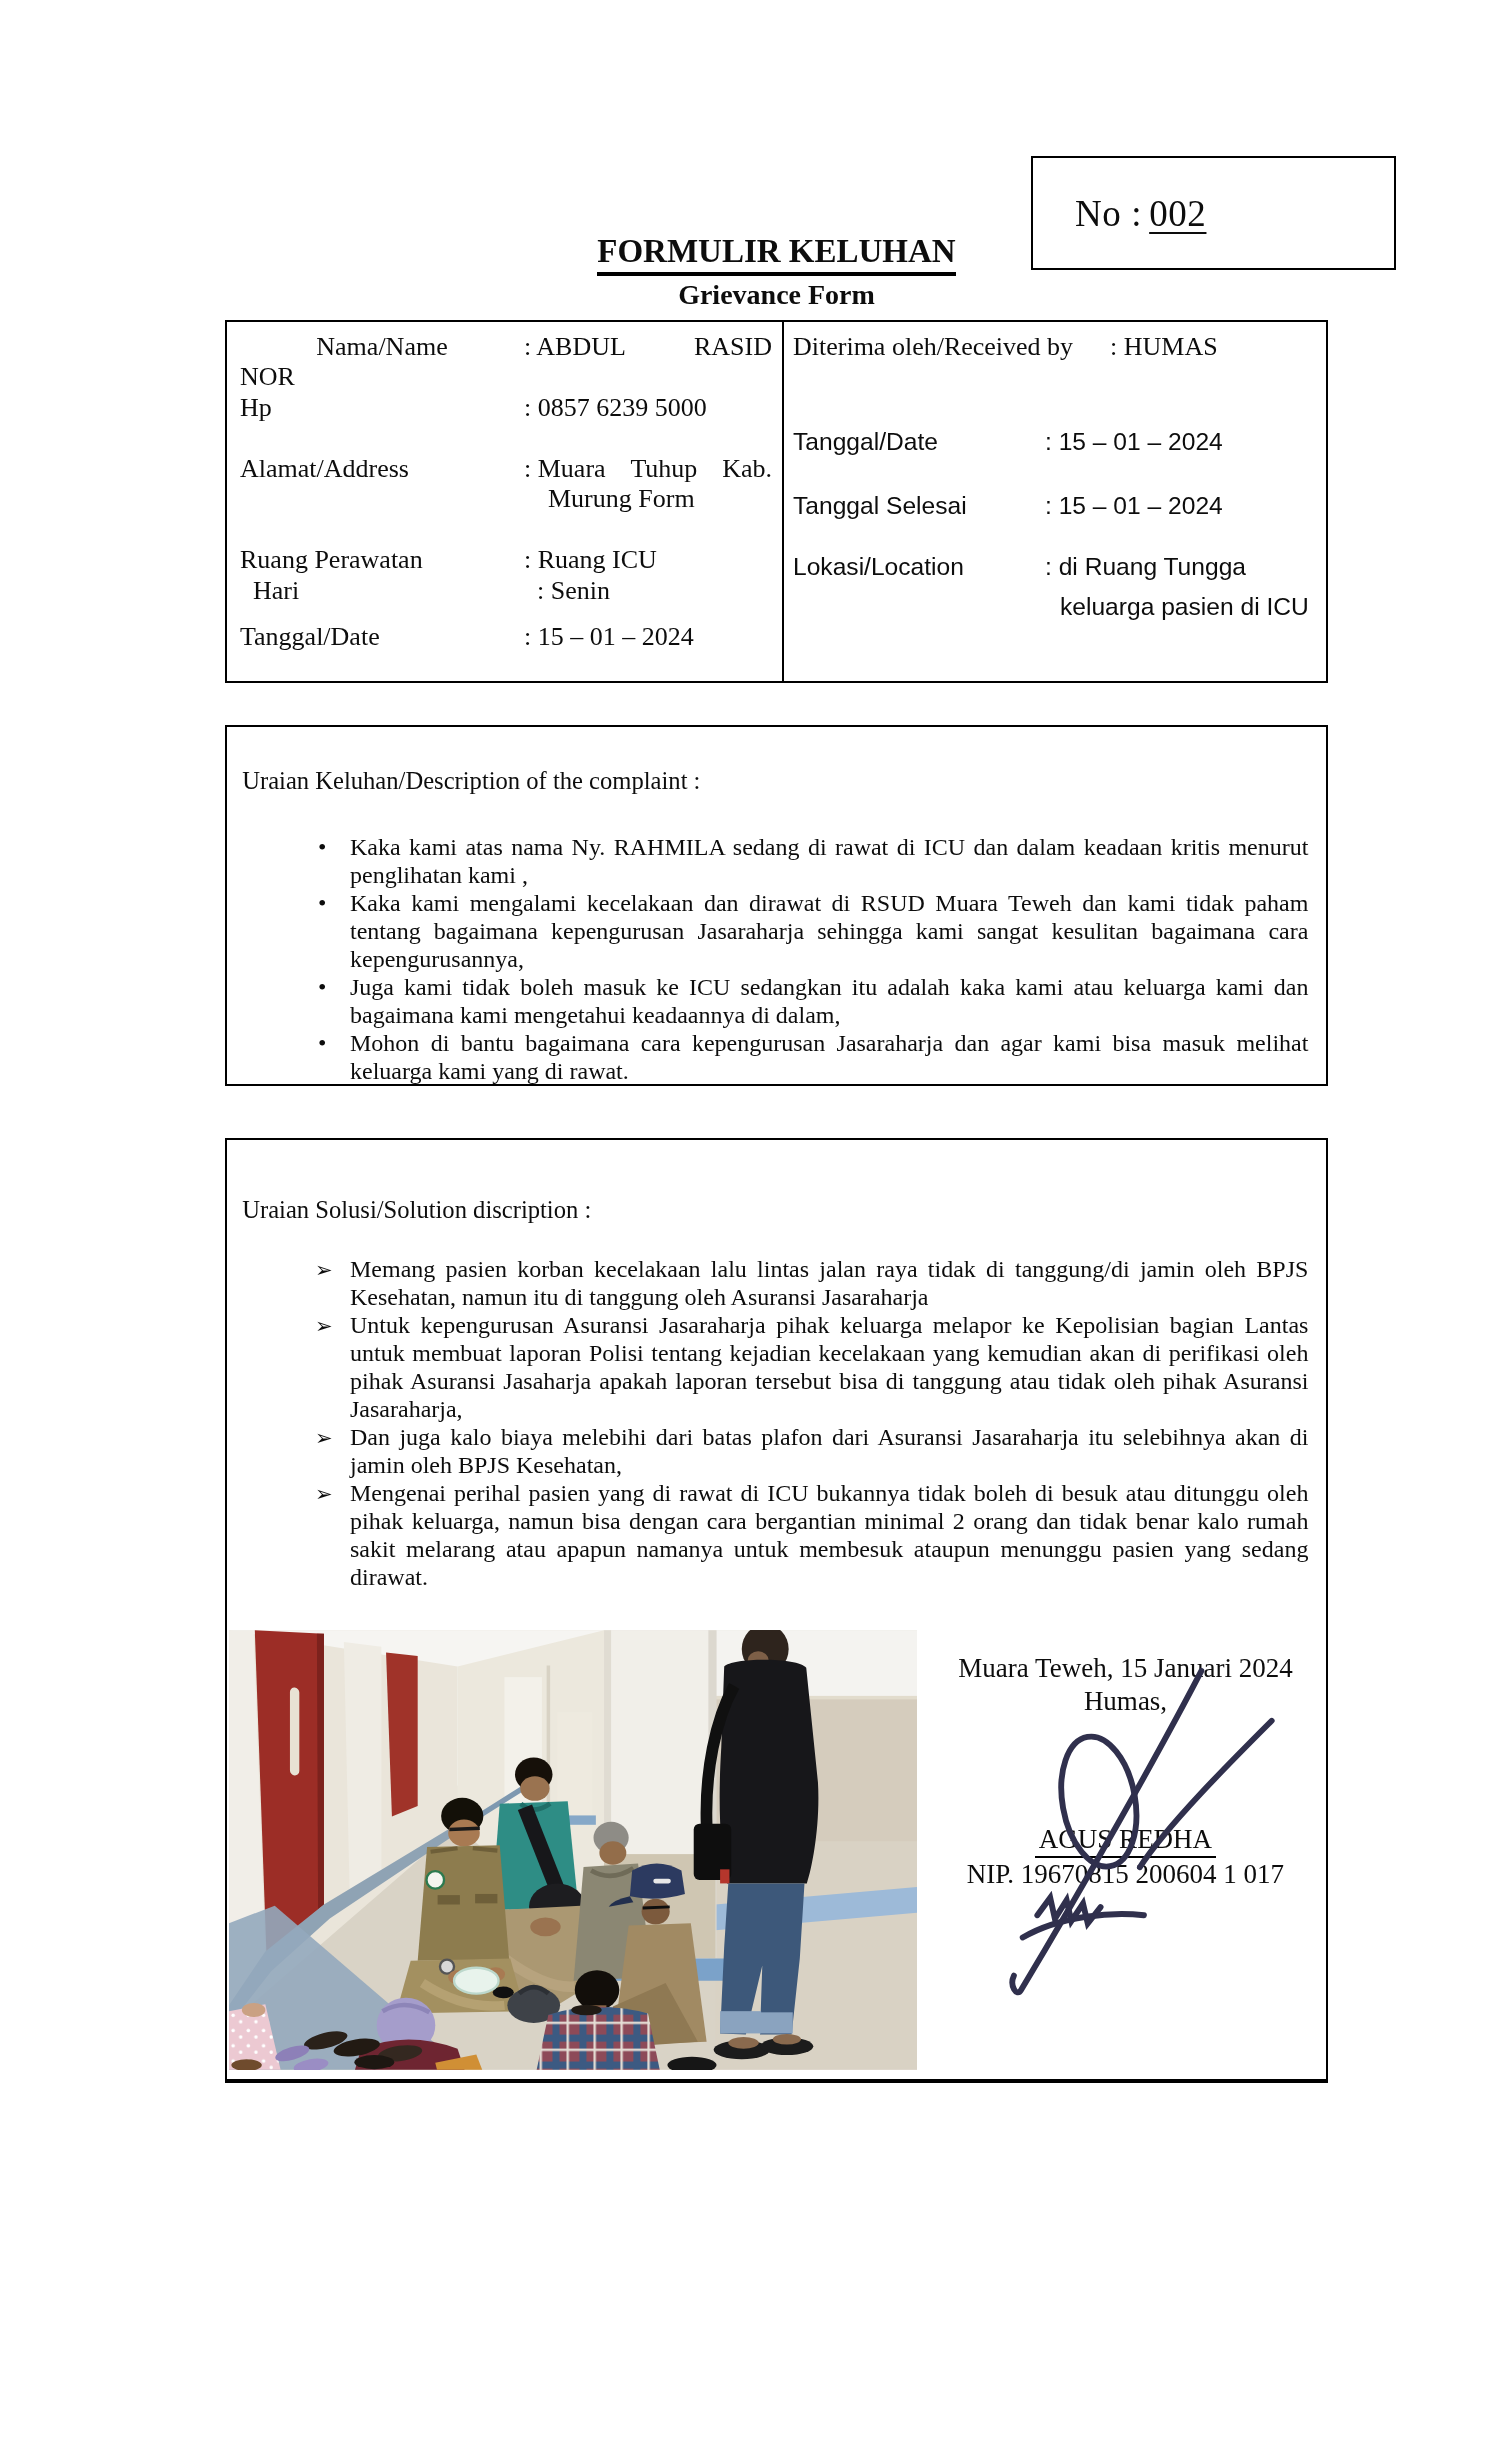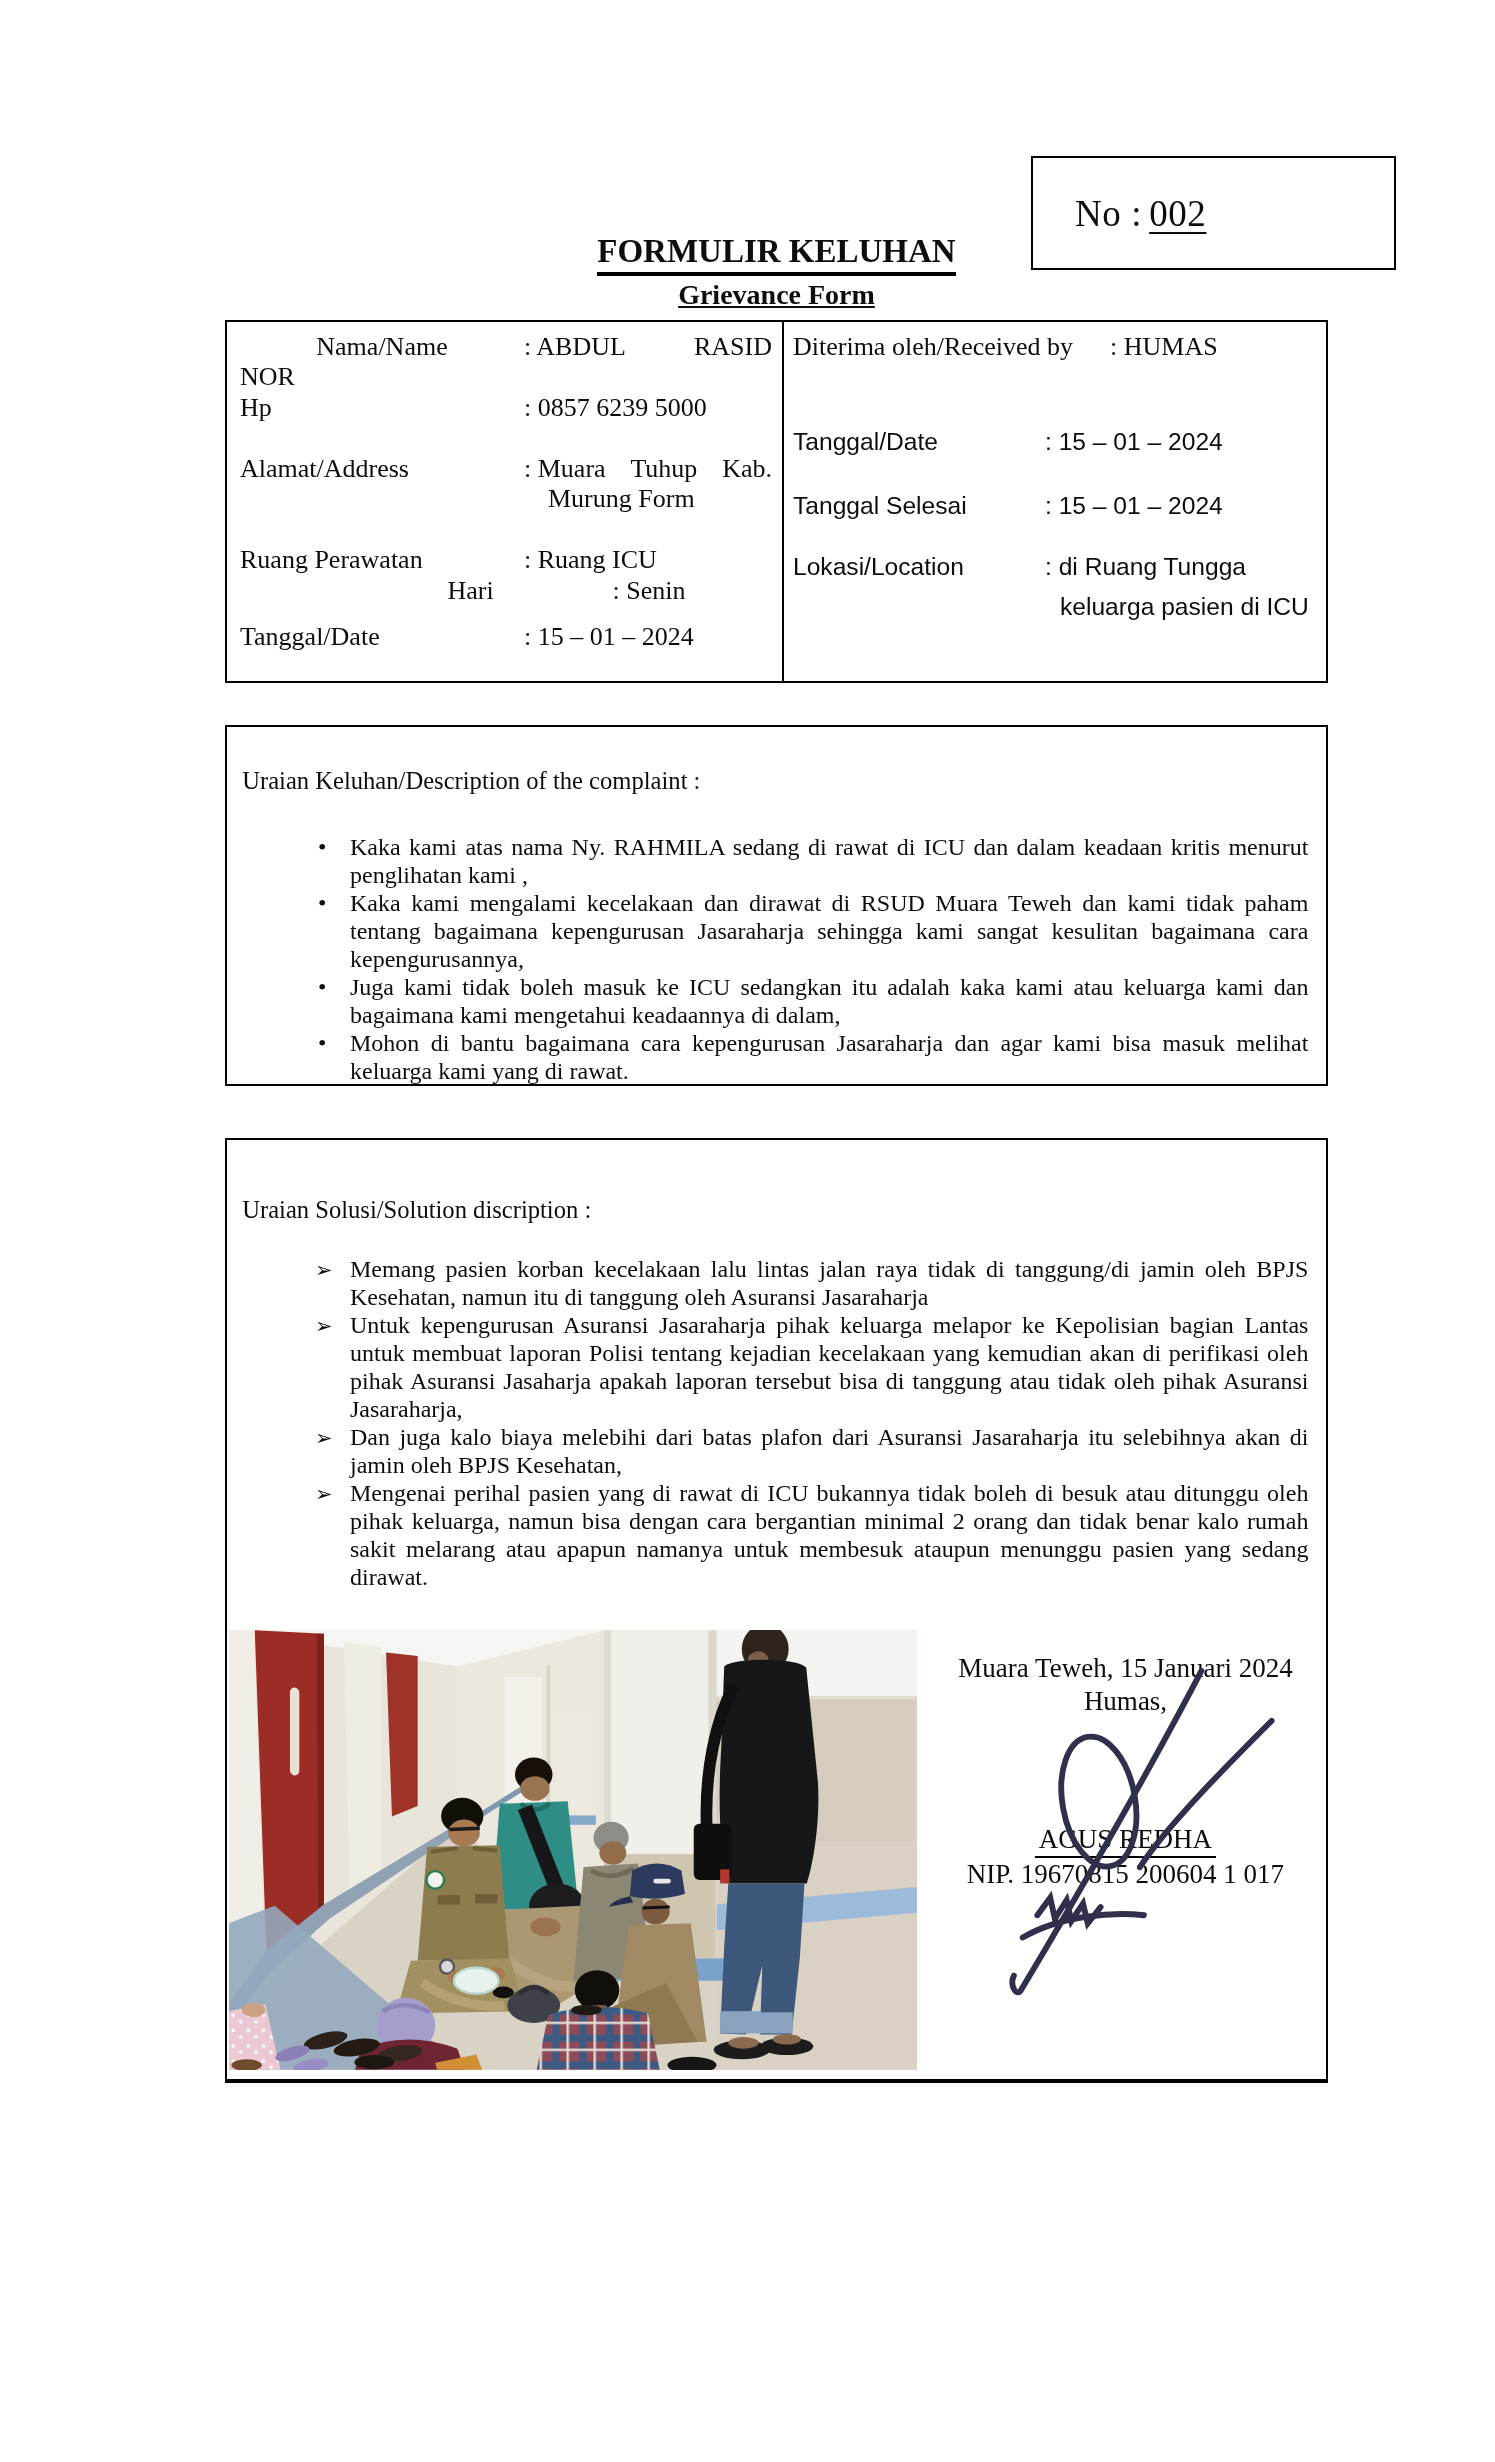--- a/index.html
+++ b/index.html
@@ -23,21 +23,21 @@
   }
   .no-box .inner{margin-left:42px;letter-spacing:0.6px;}
   .u002{text-decoration:underline;text-decoration-thickness:2.3px;text-underline-offset:5.9px;margin-left:7px;}
 
   
   .title-wrap{left:225px;top:233px;width:1103px;text-align:center;line-height:1.1;}
   .title-main{
     display:inline-block;font-size:33px;font-weight:bold;
     border-bottom:4.1px solid #000;padding-bottom:2.3px;letter-spacing:0px;
   }
-  .title-sub{font-size:28px;font-weight:bold;margin-top:4.7px;text-decoration:underline;}
+  .title-sub{font-size:28px;font-weight:bold;margin-top:4.7px;}
 
   
   .info-table{
     left:225px;top:320px;width:1103px;height:363px;
     border:2.9px solid #000;box-sizing:border-box;
   }
   .v-divider{position:absolute;left:555px;top:0;width:2.3px;height:100%;background:#000;}
   .row{position:absolute;font-size:26px;white-space:nowrap;}
   .row .lbl{display:inline-block;}
   .val-flex{display:flex;justify-content:space-between;}
@@ -99,21 +99,21 @@
           <span>Tuhup</span>
           <span>Kab.</span>
         </span>
     </div>
     <div class="row" style="left:321px;top:162px;">
       <span>Murung Form</span>
     </div>
     <div class="row" style="left:13px;top:223px;width:532px;">
       <span class="lbl" style="width:284px;">Ruang Perawatan</span><span>: Ruang ICU</span>
     </div>
-    <div class="row" style="left:14px;top:254px;width:532px;text-align:center;">
+    <div class="row" style="left:26px;top:254px;width:532px;">
       <span class="lbl" style="width:284px;">Hari</span><span>: Senin</span>
     </div>
     <div class="row" style="left:13px;top:300px;width:532px;">
       <span class="lbl" style="width:284px;">Tanggal/Date</span><span>: 15 – 01 – 2024</span>
     </div>
 
     <div class="row" style="left:566px;top:10px;">
       <span class="lbl" style="width:317px;">Diterima oleh/Received by</span><span>: HUMAS</span>
     </div>
     <div class="row rt sans" style="left:566px;top:106px;">

